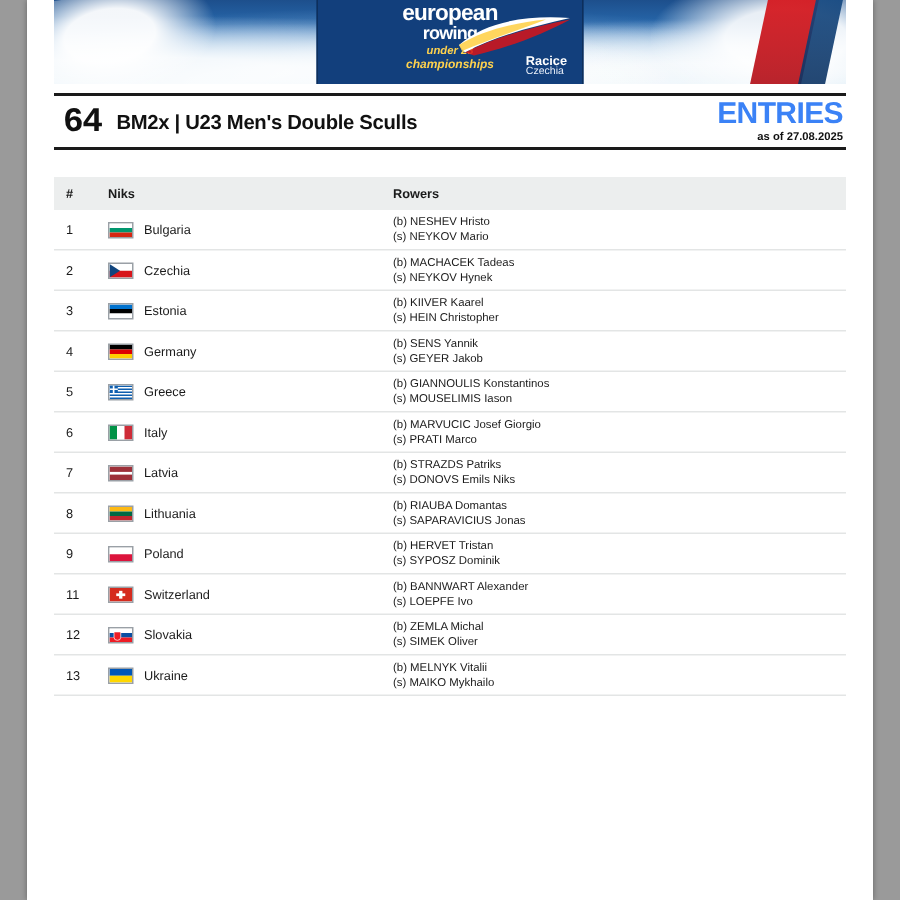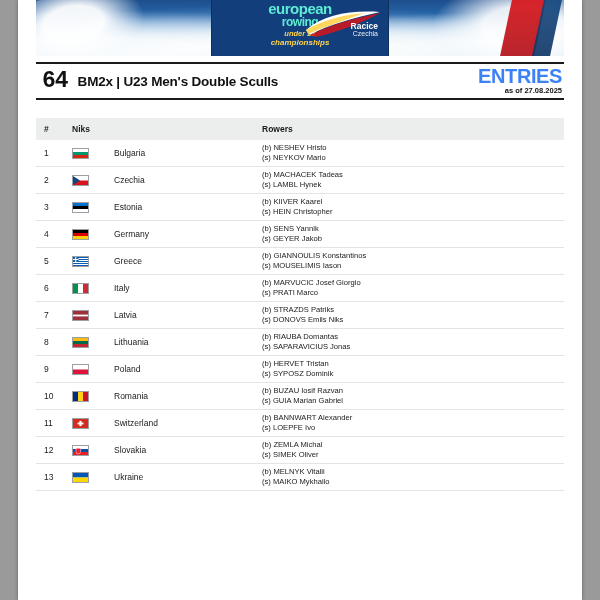--- a/index.html
+++ b/index.html
@@ -63,34 +63,34 @@
     width: 178px; height: 56px;
     background: #123f7c;
     border-left: 1px solid #0d2f5c;
     border-right: 1px solid #0d2f5c;
     color: #fff;
     text-align: center;
     padding-top: 2px;
   }
   .logo-title {
     font-size: 15px; font-weight: 700; letter-spacing: -0.5px;
-    line-height: 14px; color: #5eead4;
+    line-height: 14px; color: #ffffff;
   }
   .logo-title .sub { display:block; font-size: 12px; font-weight:700; line-height: 12px;}
   .logo-under {
     margin-top: 1px;
     font-size: 7.5px; font-style: italic; color: #ffd24d; line-height: 9px; font-weight:700;
   }
   .logo-under b { display:block; font-size: 8px; color:#ffd24d; }
   .logo-swoosh {
     position:absolute; right: 6px; top: 8px; width: 78px; height: 30px;
   }
   .logo-place {
-    position:absolute; right: 10px; bottom: 18px;
-    font-size: 7px; color:#e8eef8; text-align:right; line-height:8px;
+    position:absolute; right: 10px; bottom: 4px;
+    font-size: 7px; color:#e8eef8; text-align:left; line-height:8px;
   }
   .logo-place b { display:block; font-size:8.5px; color:#fff; }
 
   
   .title-wrap {
     width: 528px; margin: 0 auto;
     border-top: 2px solid #1a1a1a;
     border-bottom: 2px solid #1a1a1a;
     height: 38px;
     display: flex; align-items: center;
@@ -137,21 +137,21 @@
   table.entries tbody td {
     font-size: 8.5px;
     color: #1a1a1a;
     padding: 3px 4px 3px 8px;
     vertical-align: middle;
     border-bottom: 1px solid #e3e5e5;
     height: 23px;
   }
   td.num { font-size: 8.5px; color:#1a1a1a; }
   td.team { font-size: 9px; }
-  .team-cell { display: flex; align-items: center; gap: 25px; }
+  .team-cell { display: flex; align-items: center; gap: 7px; }
   .flag {
     width: 17px; height: 11px;
     border: .5px solid #9aa0a6;
     flex: 0 0 auto;
     display: block;
   }
   .rowers { line-height: 10px; font-size: 7.6px; }
   .rowers div { white-space: nowrap; }
 </style>
 </head>
@@ -237,21 +237,21 @@
                 <rect width="3" height="1" fill="#fff"></rect>
                 <rect y="1" width="3" height="1" fill="#d7141a"></rect>
                 <path d="M0 0 L1.4 1 L0 2 Z" fill="#11457e"></path>
               </svg>
               <span>Czechia</span>
             </div>
           </td>
           <td>
             <div class="rowers">
               <div>(b) MACHACEK Tadeas</div>
-              <div>(s) LAMBL Hynek</div>
+              <div>(s) NEYKOV Hynek</div>
             </div>
           </td>
         </tr>
         <tr>
           <td class="num">3</td>
           <td class="team">
             <div class="team-cell">
               <svg class="flag" viewBox="0 0 3 2" preserveAspectRatio="none">
                 <rect width="3" height="0.667" fill="#0072ce"></rect>
                 <rect y="0.667" width="3" height="0.666" fill="#000"></rect>
@@ -379,39 +379,20 @@
             </div>
           </td>
           <td>
             <div class="rowers">
               <div>(b) HERVET Tristan</div>
               <div>(s) SYPOSZ Dominik</div>
             </div>
           </td>
         </tr>
         <tr>
-          <td class="num">10</td>
-          <td class="team">
-            <div class="team-cell">
-              <svg class="flag" viewBox="0 0 3 2" preserveAspectRatio="none">
-                <rect width="1" height="2" fill="#002b7f"></rect>
-                <rect x="1" width="1" height="2" fill="#fcd116"></rect>
-                <rect x="2" width="1" height="2" fill="#ce1126"></rect>
-              </svg>
-              <span>Romania</span>
-            </div>
-          </td>
-          <td>
-            <div class="rowers">
-              <div>(b) BUZAU Iosif Razvan</div>
-              <div>(s) GUIA Marian Gabriel</div>
-            </div>
-          </td>
-        </tr>
-        <tr>
           <td class="num">11</td>
           <td class="team">
             <div class="team-cell">
               <svg class="flag" viewBox="0 0 3 2" preserveAspectRatio="none">
                 <rect width="3" height="2" fill="#d52b1e"></rect>
                 <rect x="1.28" y="0.42" width="0.44" height="1.16" fill="#fff"></rect>
                 <rect x="0.9" y="0.8" width="1.2" height="0.4" fill="#fff"></rect>
               </svg>
               <span>Switzerland</span>
             </div>

